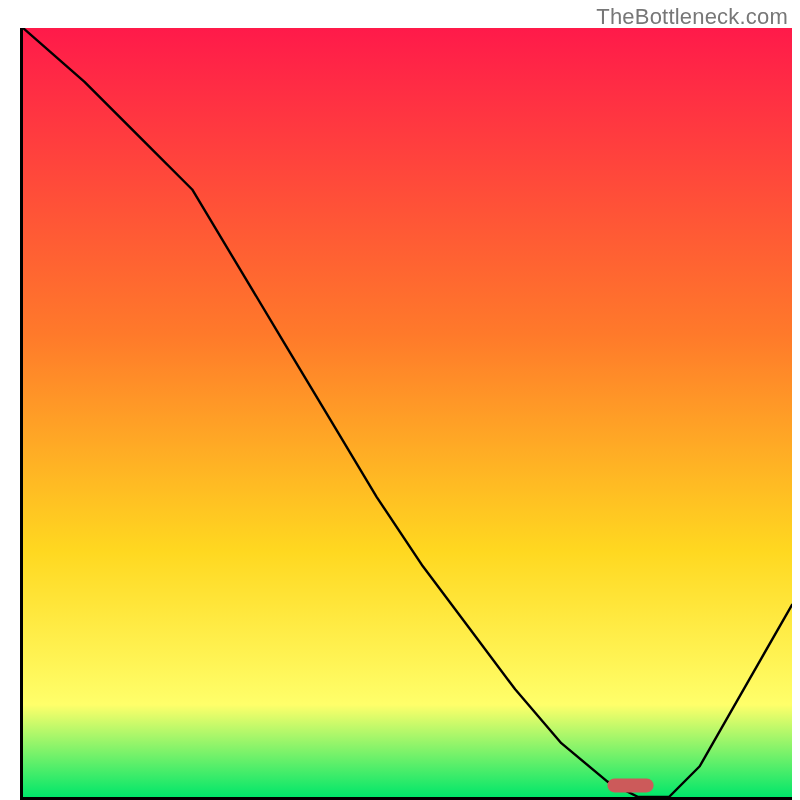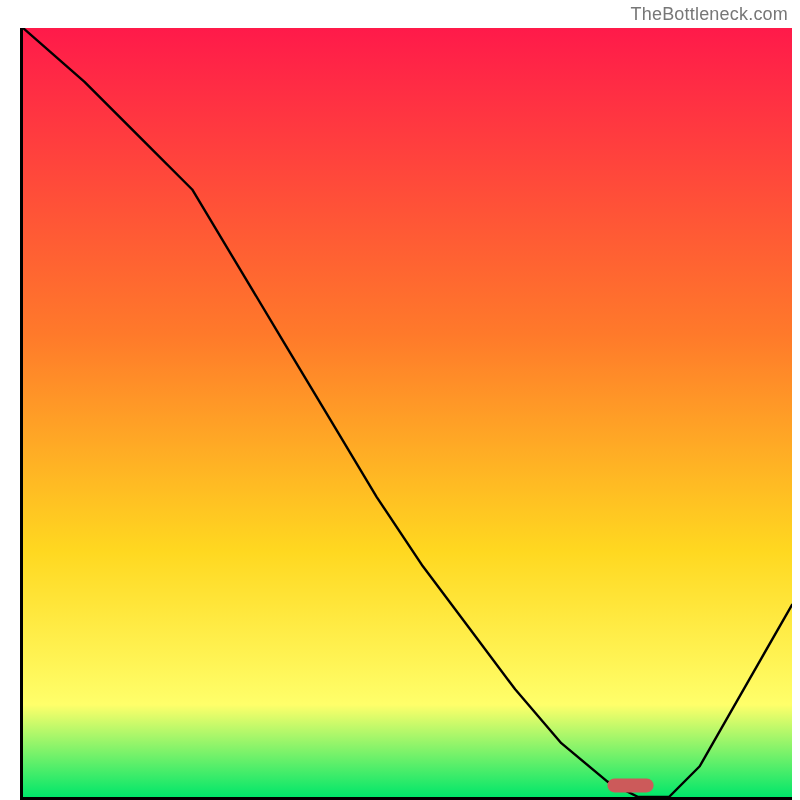--- a/index.html
+++ b/index.html
@@ -13,21 +13,21 @@
   .stage {
     position: relative;
     width: 800px;
     height: 800px;
   }
   .watermark {
     position: absolute;
     top: 4px;
     right: 12px;
     color: #777777;
-    font-size: 18px;
+    font-size: 22px;
     font-weight: 500;
     letter-spacing: 0.2px;
     z-index: 5;
   }
   .plot {
     position: absolute;
     left: 20px;
     top: 28px;
     width: 772px;
     height: 772px;

